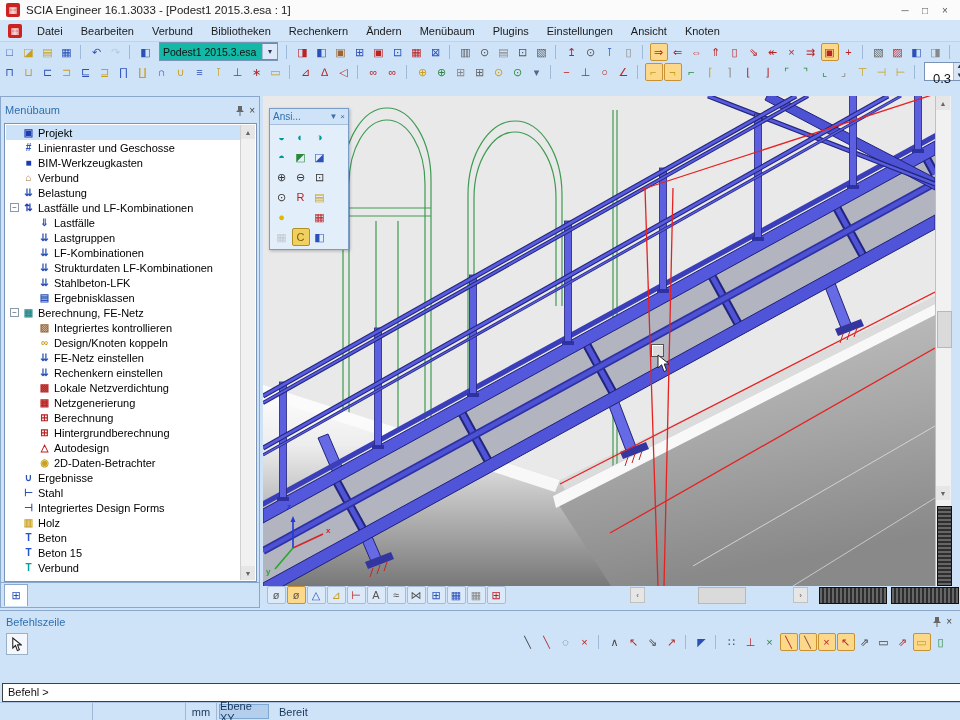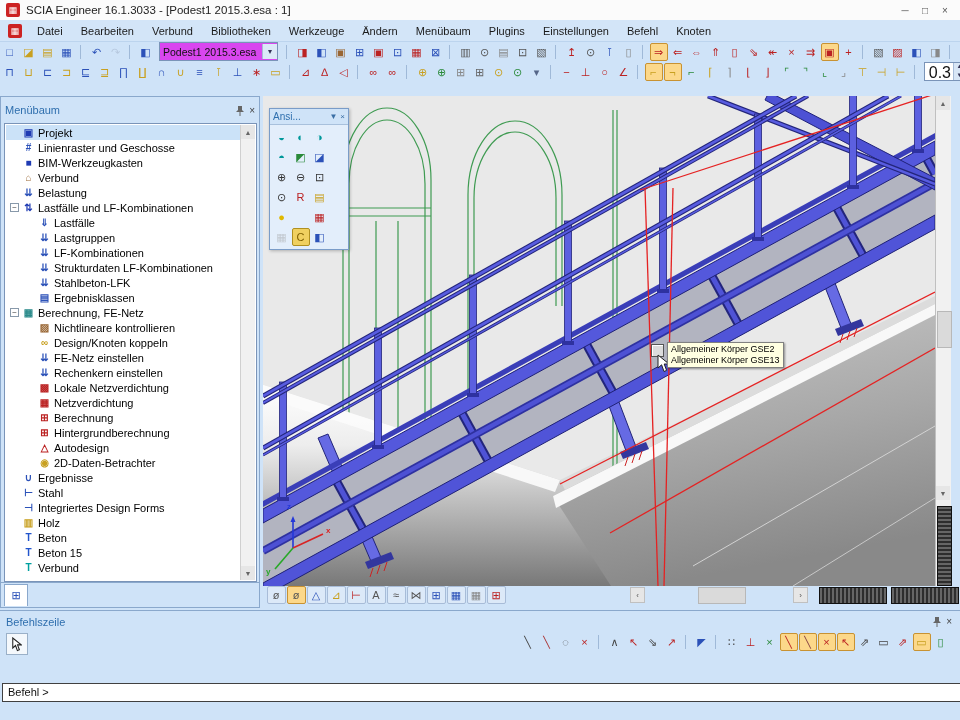--- a/index.html
+++ b/index.html
@@ -19,25 +19,25 @@
   .tbar{left:0;width:960px;background:#cfe3f8;display:flex;align-items:center;}
   #tb1{top:42px;height:19px;}
   #tb2{top:61px;height:21px;}
   .tbrow{display:inline-flex;align-items:center;height:100%;}
   .tbi{width:16px;height:16px;margin:0 0.5px;display:inline-flex;align-items:center;justify-content:center;font-size:11px;line-height:16px;border:1px solid transparent;border-radius:2px;flex:none;}
   .tbi.act{background:#fcd88a;border-color:#c89232;}
   .tbi.dis{opacity:.45;}
   .tbi.sep{width:2px;height:14px;margin:0 4px;border:none;border-left:1px solid #9fb9d8;border-radius:0;}
   .tbi.blank{visibility:hidden;}
   .tbi.ybg{background:#f0d060;border-color:#b09020;color:#604800;}
-  .combo{display:inline-flex;align-items:center;height:17px;background:#d946ef;border:1px solid #7a94b8;margin:0 4px;}
+  .combo{display:inline-flex;align-items:center;height:17px;background:#14b8a6;border:1px solid #7a94b8;margin:0 4px;}
   .combo .cval{width:96px;padding:0 3px;font-size:10.5px;white-space:nowrap;overflow:hidden;}
   .combo .carr{width:14px;height:15px;background:#dce9f8;border-left:1px solid #a8bcd8;font-size:8px;display:flex;align-items:center;justify-content:center;color:#335;}
   .spin{display:inline-flex;align-items:stretch;height:17px;background:#fff;border:1px solid #7a94b8;margin:0 3px;}
-  .spin .sval{width:26px;text-align:right;padding:1px 2px 0 0;font-size:16px;}
+  .spin .sval{width:26px;text-align:right;padding:8px 2px 0 0;font-size:13px;}
   .spin .sarr{width:11px;display:flex;flex-direction:column;border-left:1px solid #a8bcd8;}
   .spin .sarr span{flex:1;font-size:6px;line-height:7px;text-align:center;background:#d8e6f6;color:#335;}
   
   #leftpanel{left:0;top:96px;width:260px;height:512px;background:#cfe3f8;border:1px solid #8aa8cc;box-sizing:border-box;}
   #lp-header{position:absolute;left:4px;top:4px;right:4px;height:18px;display:flex;align-items:center;}
   #lp-title{color:#2f6fae;font-size:11px;}
   .hdr-icons{margin-left:auto;display:flex;align-items:center;gap:4px;color:#444;}
   #tree{position:absolute;left:3px;top:26px;width:253px;height:459px;background:#fff;border:1px solid #7a94b8;box-sizing:border-box;overflow:hidden;}
   #tree-rows{position:absolute;left:1px;top:1px;right:16px;bottom:1px;overflow:hidden;}
   .trow{height:15px;display:flex;align-items:center;font-size:11px;white-space:nowrap;}
@@ -105,26 +105,26 @@
   </div>
 
   <div class="abs" id="menubar">
     <span class="appicon">▦</span>
     <span class="tbrow">
 
     <span class="mi">Datei</span>
         <span class="mi">Bearbeiten</span>
         <span class="mi">Verbund</span>
         <span class="mi">Bibliotheken</span>
-        <span class="mi">Werkzeuge</span>
+        <span class="mi">Rechenkern</span>
         <span class="mi">Ändern</span>
         <span class="mi">Menübaum</span>
         <span class="mi">Plugins</span>
         <span class="mi">Einstellungen</span>
-        <span class="mi">Befehl</span>
+        <span class="mi">Ansicht</span>
         <span class="mi">Knoten</span>
       </span>
   </div>
 
   <div class="abs tbar" id="tb1">
     <span class="tbrow">
 
     <span class="tbi" style="color: rgb(43, 81, 184);">□</span>
         <span class="tbi" style="color: rgb(200, 160, 32);">◪</span>
         <span class="tbi" style="color: rgb(200, 160, 32);">▤</span>
@@ -339,21 +339,21 @@
 
           <div class="trow" style="padding-left: 4px;">
             <span class="texp has">−</span>
             <span class="tico" style="color: rgb(42, 138, 138);">▦</span>
             <span class="tlab">Berechnung, FE-Netz</span>
           </div>
 
           <div class="trow" style="padding-left: 20px;">
             <span class="texp"></span>
             <span class="tico" style="color: rgb(153, 102, 51);">▨</span>
-            <span class="tlab">Nichtlineare kontrollieren</span>
+            <span class="tlab">Integriertes kontrollieren</span>
           </div>
 
           <div class="trow" style="padding-left: 20px;">
             <span class="texp"></span>
             <span class="tico" style="color: rgb(200, 160, 32);">∞</span>
             <span class="tlab">Design/Knoten koppeln</span>
           </div>
 
           <div class="trow" style="padding-left: 20px;">
             <span class="texp"></span>
@@ -369,21 +369,21 @@
 
           <div class="trow" style="padding-left: 20px;">
             <span class="texp"></span>
             <span class="tico" style="color: rgb(187, 34, 34);">▩</span>
             <span class="tlab">Lokale Netzverdichtung</span>
           </div>
 
           <div class="trow" style="padding-left: 20px;">
             <span class="texp"></span>
             <span class="tico" style="color: rgb(187, 34, 34);">▦</span>
-            <span class="tlab">Netzverdichtung</span>
+            <span class="tlab">Netzgenerierung</span>
           </div>
 
           <div class="trow" style="padding-left: 20px;">
             <span class="texp"></span>
             <span class="tico" style="color: rgb(187, 34, 34);">⊞</span>
             <span class="tlab">Berechnung</span>
           </div>
 
           <div class="trow" style="padding-left: 20px;">
             <span class="texp"></span>
@@ -615,24 +615,20 @@
     <span class="axlab" style="left:24px;top:406px;color:#2438d8;">z</span>
     <span class="axlab" style="left:63px;top:430px;color:#d82424;">x</span>
     <span class="axlab" style="left:3px;top:471px;color:#28a828;">y</span>
 
     <div id="selbox"></div>
     <div id="cursor">
       <svg width="13" height="19" viewBox="0 0 13 19">
           <path d="M1,1 L1,14 L4.6,10.8 L7,17.5 L9.6,16.4 L7.2,10 L12,10 Z" fill="#fff" stroke="#222" stroke-width="1"></path>
         </svg>
     </div>
-    <div id="tooltip">
-      <div>Allgemeiner Körper GSE2</div>
-      <div>Allgemeiner Körper GSE13</div>
-    </div>
   </div>
 
   <div class="abs" id="vscroll">
     <span class="sbtn" style="top:0;">▲</span>
     <div id="vs-thumb"></div>
     <span class="sbtn" style="top:390px;">▼</span>
     <div id="vs-stripes"></div>
   </div>
 
   <div class="abs" id="vpbottom">
@@ -697,14 +693,21 @@
         <span class="tbi act" style="color: rgb(187, 34, 34);">↖</span>
         <span class="tbi" style="color: rgb(68, 68, 68);">⇗</span>
         <span class="tbi" style="color: rgb(68, 68, 68);">▭</span>
         <span class="tbi" style="color: rgb(187, 34, 34);">⇗</span>
         <span class="tbi act" style="color: rgb(200, 160, 32);">▭</span>
         <span class="tbi" style="color: rgb(42, 138, 58);">▯</span>
       </div>
     <div id="cmd-input">Befehl &gt;</div>
   </div>
 
+  <div class="abs" id="statusbar">
+    <span class="scell" id="sc1"></span>
+    <span class="scell" id="sc2"></span>
+    <span class="scell" id="sc-unit">mm</span>
+    <span class="scell" id="sc-plane">Ebene XY</span>
+    <span class="scell" id="sc-state">Bereit</span>
+  </div>
 
 </div>
 
 </body></html>

